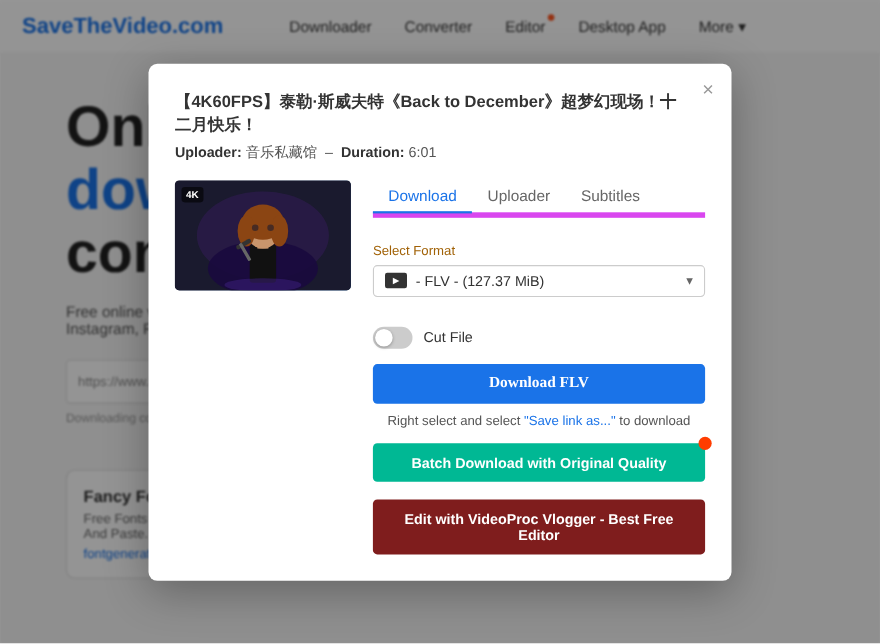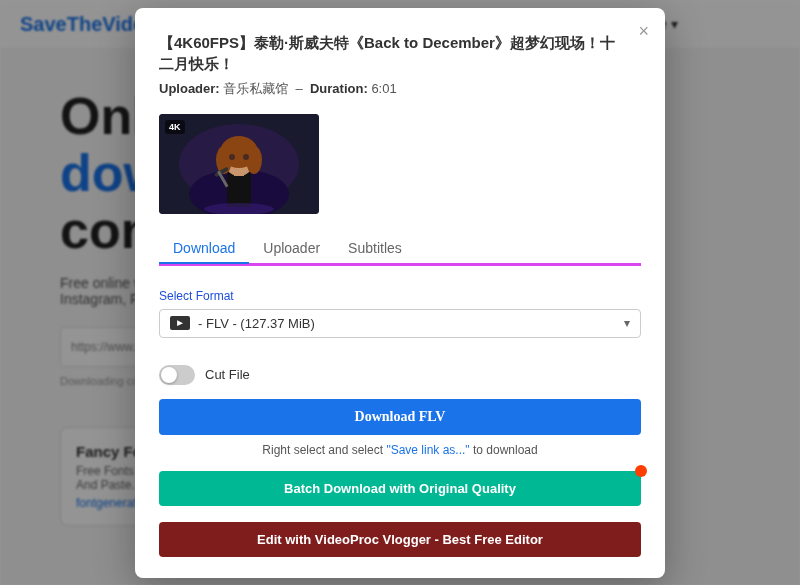--- a/index.html
+++ b/index.html
@@ -165,21 +165,20 @@
     .modal-meta {
       font-size: 13px;
       color: #555;
       margin-bottom: 16px;
     }
     .modal-meta strong { color: #333; }
 
     .modal-content {
       display: flex;
       gap: 20px;
-      flex-direction: column;
     }
 
     .modal-thumbnail {
       width: 160px;
       height: 100px;
       flex-shrink: 0;
       background: linear-gradient(135deg, #1a1a2e 0%, #16213e 40%, #0f3460 100%);
       border-radius: 4px;
       overflow: hidden;
       position: relative;
@@ -204,41 +203,41 @@
       padding: 2px 4px;
       border-radius: 3px;
     }
 
     .modal-right {
       flex: 1;
     }
 
     .tab-bar {
       display: flex;
-      border-bottom: 3px solid #d946ef;
+      border-bottom: 5px solid #d946ef;
       margin-bottom: 14px;
     }
 
     .tab {
       padding: 6px 14px;
       font-size: 14px;
       color: #666;
       cursor: pointer;
       border-bottom: 2px solid transparent;
       margin-bottom: -1px;
     }
     .tab.active {
       color: #1a73e8;
       border-bottom-color: #1a73e8;
       font-weight: 500;
     }
 
     .select-format-label {
       font-size: 12px;
-      color: #1d4ed8;
+      color: #a16207;
       margin-bottom: 6px;
       margin-top: 23px;
     }
 
     .format-select {
       display: flex;
       align-items: center;
       border: 1px solid #ccc;
       border-radius: 4px;
       padding: 6px 10px;

